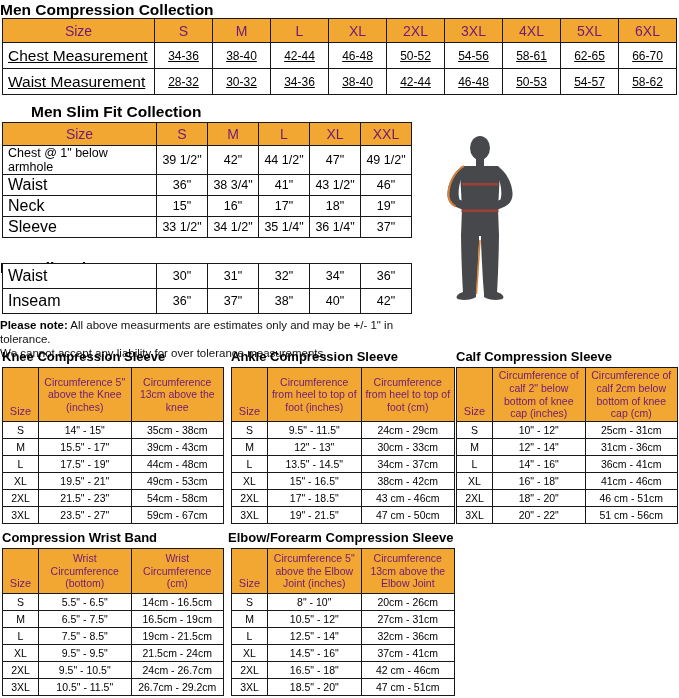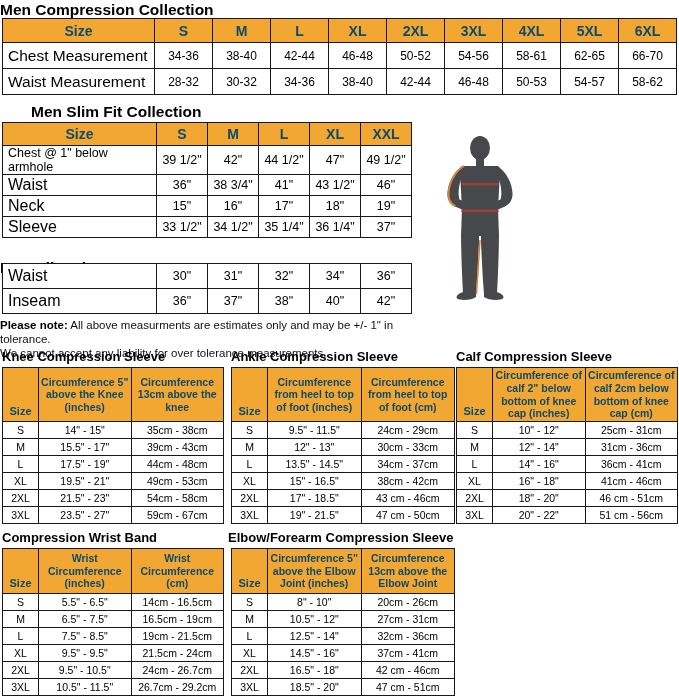--- a/index.html
+++ b/index.html
@@ -5,25 +5,25 @@
   * { margin:0; padding:0; box-sizing:border-box; }
   html,body { background:#ffffff; }
   body { font-family:"Liberation Sans", sans-serif; color:#000; }
   #canvas { position:relative; width:679px; height:698px; background:#fff; overflow:hidden; }
   .abs { position:absolute; }
   .title { font-weight:bold; text-align:left; color:#000; letter-spacing:0; }
   .t-big { font-size:15.5px; }
   .t-small { font-size:13px; }
   table { border-collapse:collapse; table-layout:fixed; background:#fff; }
   th, td { border:1.5px solid #181818; text-align:center; vertical-align:middle; padding:0 1px; overflow:hidden; }
-  th { background:var(--gold, #F2A733); font-weight:bold; color:#0c4a6e; }
+  th { background:var(--gold, #F2A733); font-weight:normal; color:#701a75; }
   td.rowlabel { text-align:left; padding-left:5px; }
 
   #table1 th { font-size:14px; height:24px; }
-  #table1 td { font-size:12px; height:26px; }
+  #table1 td { font-size:12px; height:26px;text-decoration:underline; }
   #table1 td.rowlabel { font-size:15.5px; font-weight:400; }
 
   #table2 th { font-size:14px; height:23px; }
   #table2 td { font-size:12.5px; height:21px; }
   #table2 td.rowlabel { font-size:16px; }
   #table2 tbody tr:first-child td.rowlabel { font-size:12.5px; }
 
   #table3 td { font-size:12.5px; height:25px; }
   #table3 td.rowlabel { font-size:16px; }
 
@@ -337,21 +337,21 @@
     </table>
 
   <div class="abs title t-small" style="top:530px; left:2px; width:222px;">Compression Wrist Band</div>
   <table class="abs small row2" style="top:548px; left:2px; width:222px;">
     <colgroup>
         <col style="width:36px">
       </colgroup>
   <thead>
         <tr>
           <th class="first">Size</th>
-          <th>Wrist Circumference (inches)</th>
+          <th>Wrist Circumference (bottom)</th>
           <th>Wrist Circumference (cm)</th>
         </tr>
       </thead>
       <tbody>
         <tr>
           <td>S</td>
           <td>5.5" - 6.5"</td>
           <td>14cm - 16.5cm</td>
         </tr>
         <tr>

